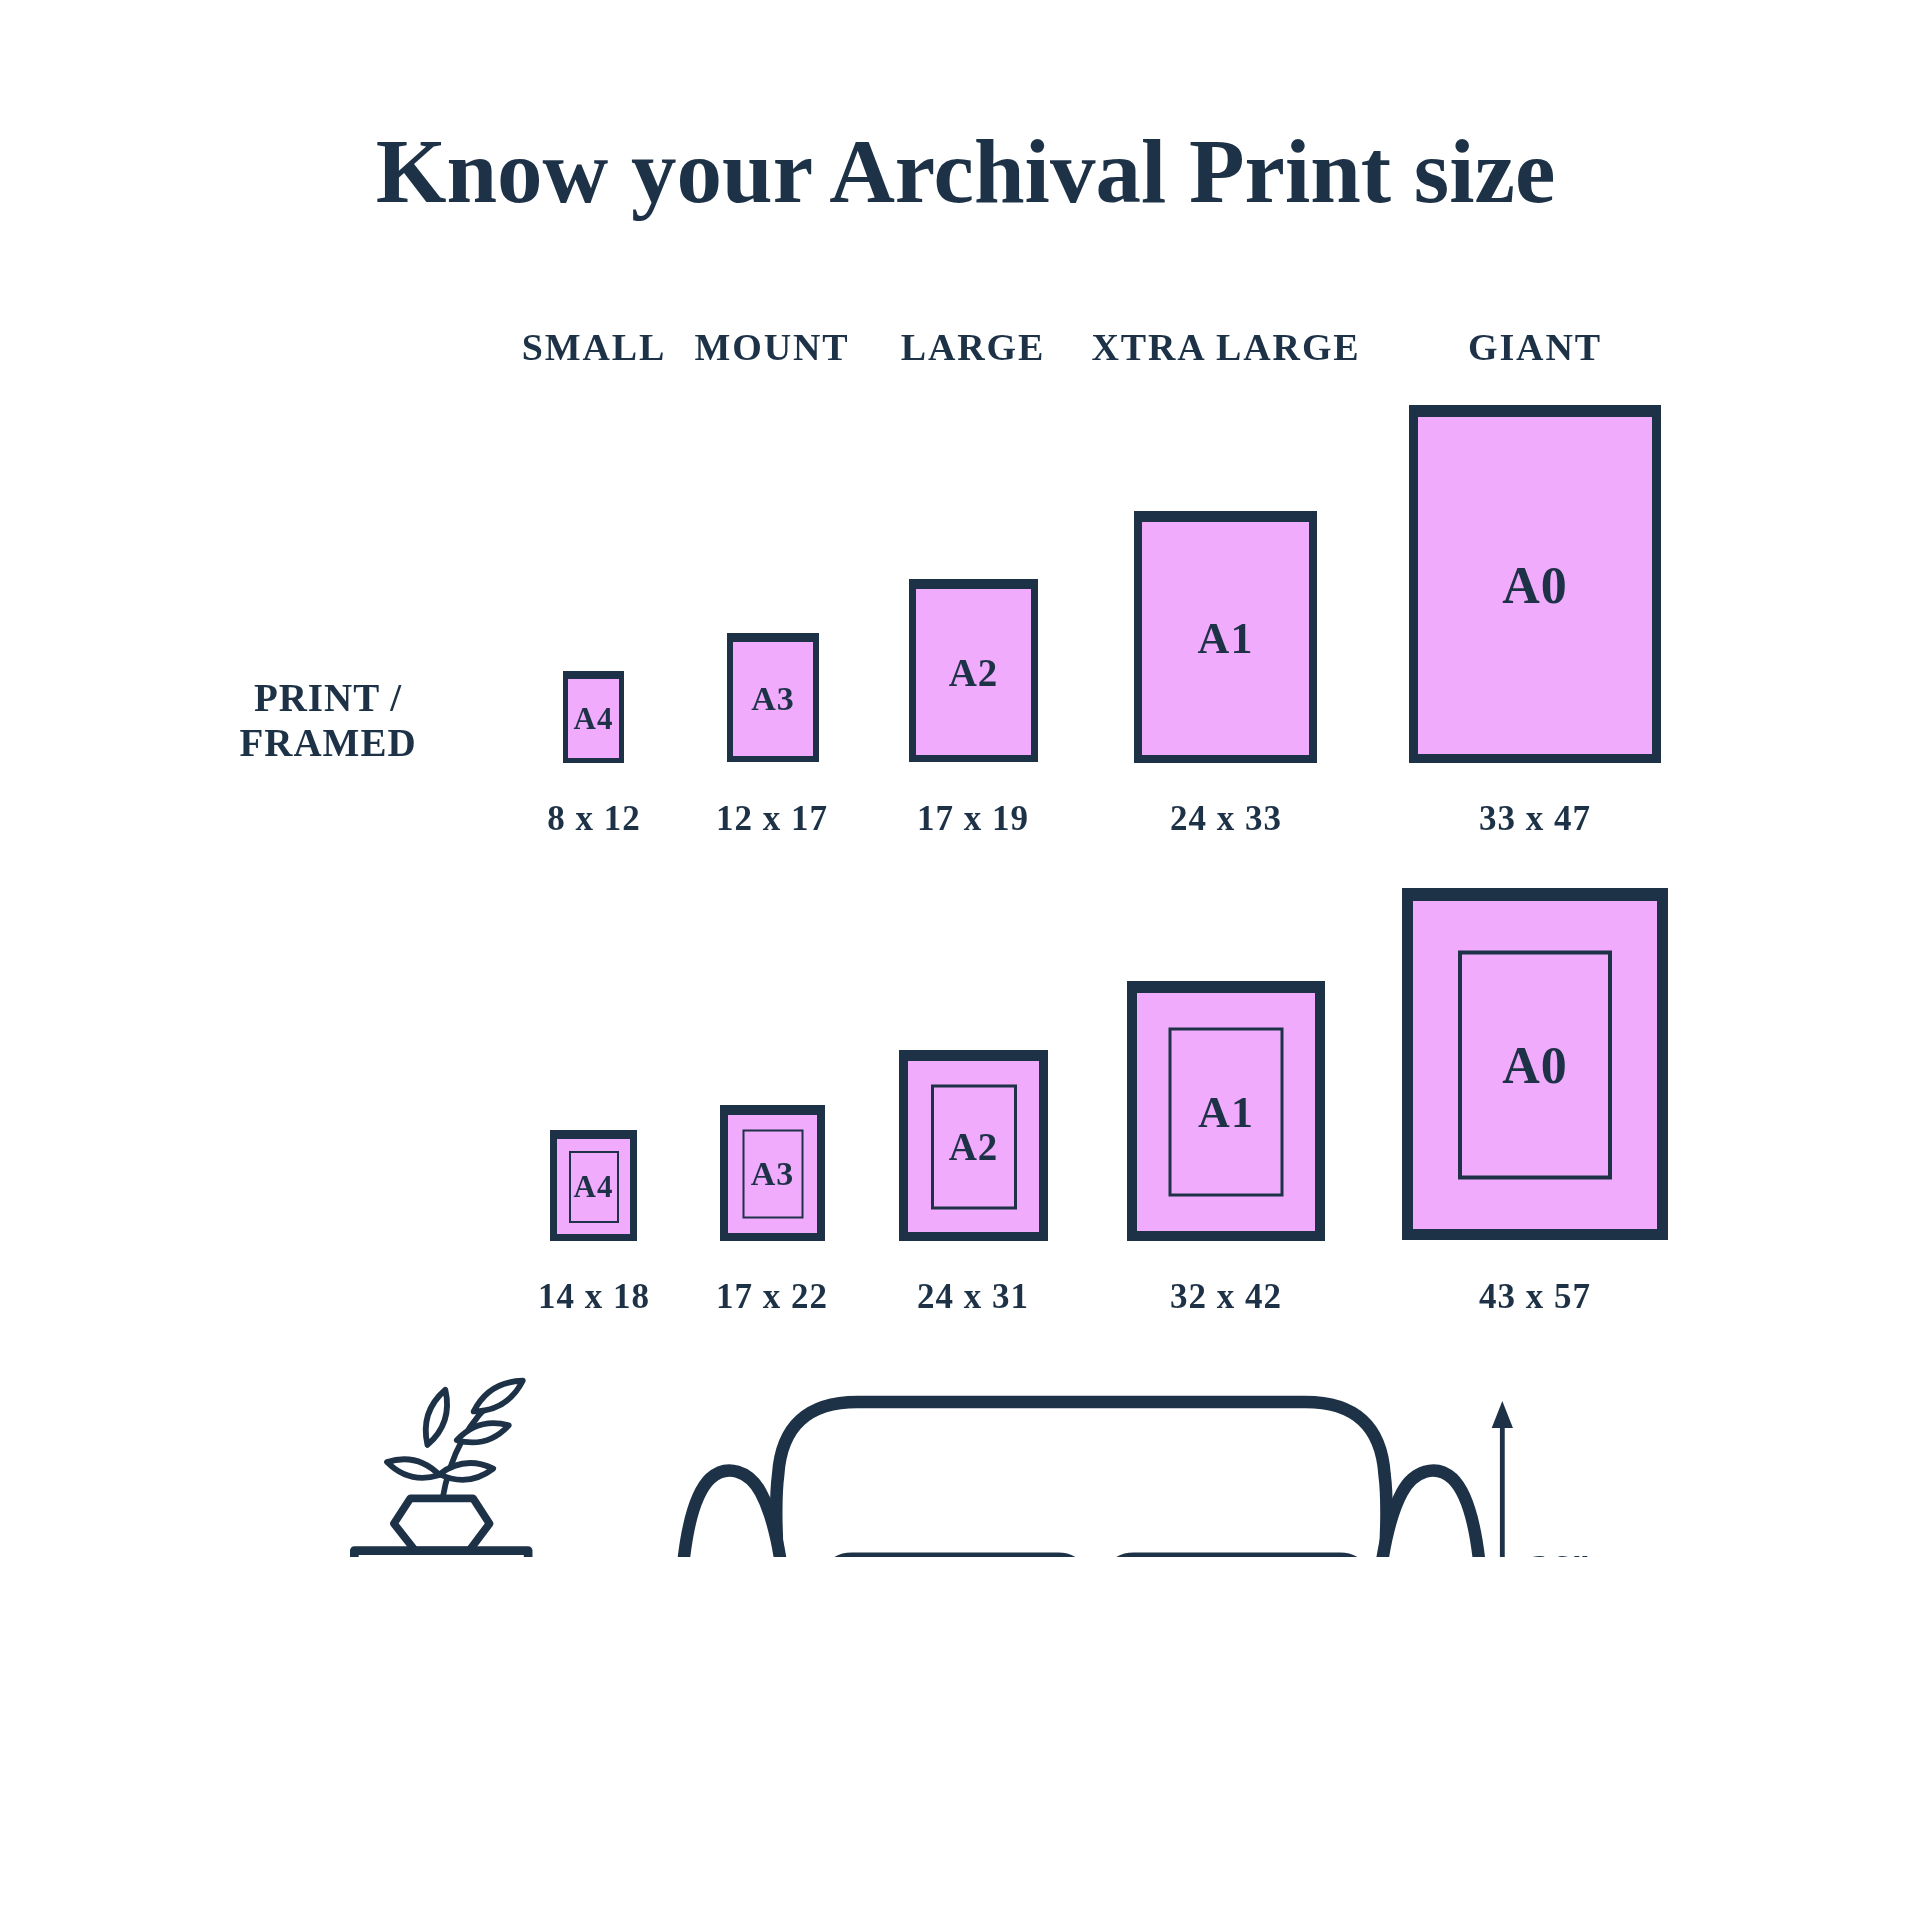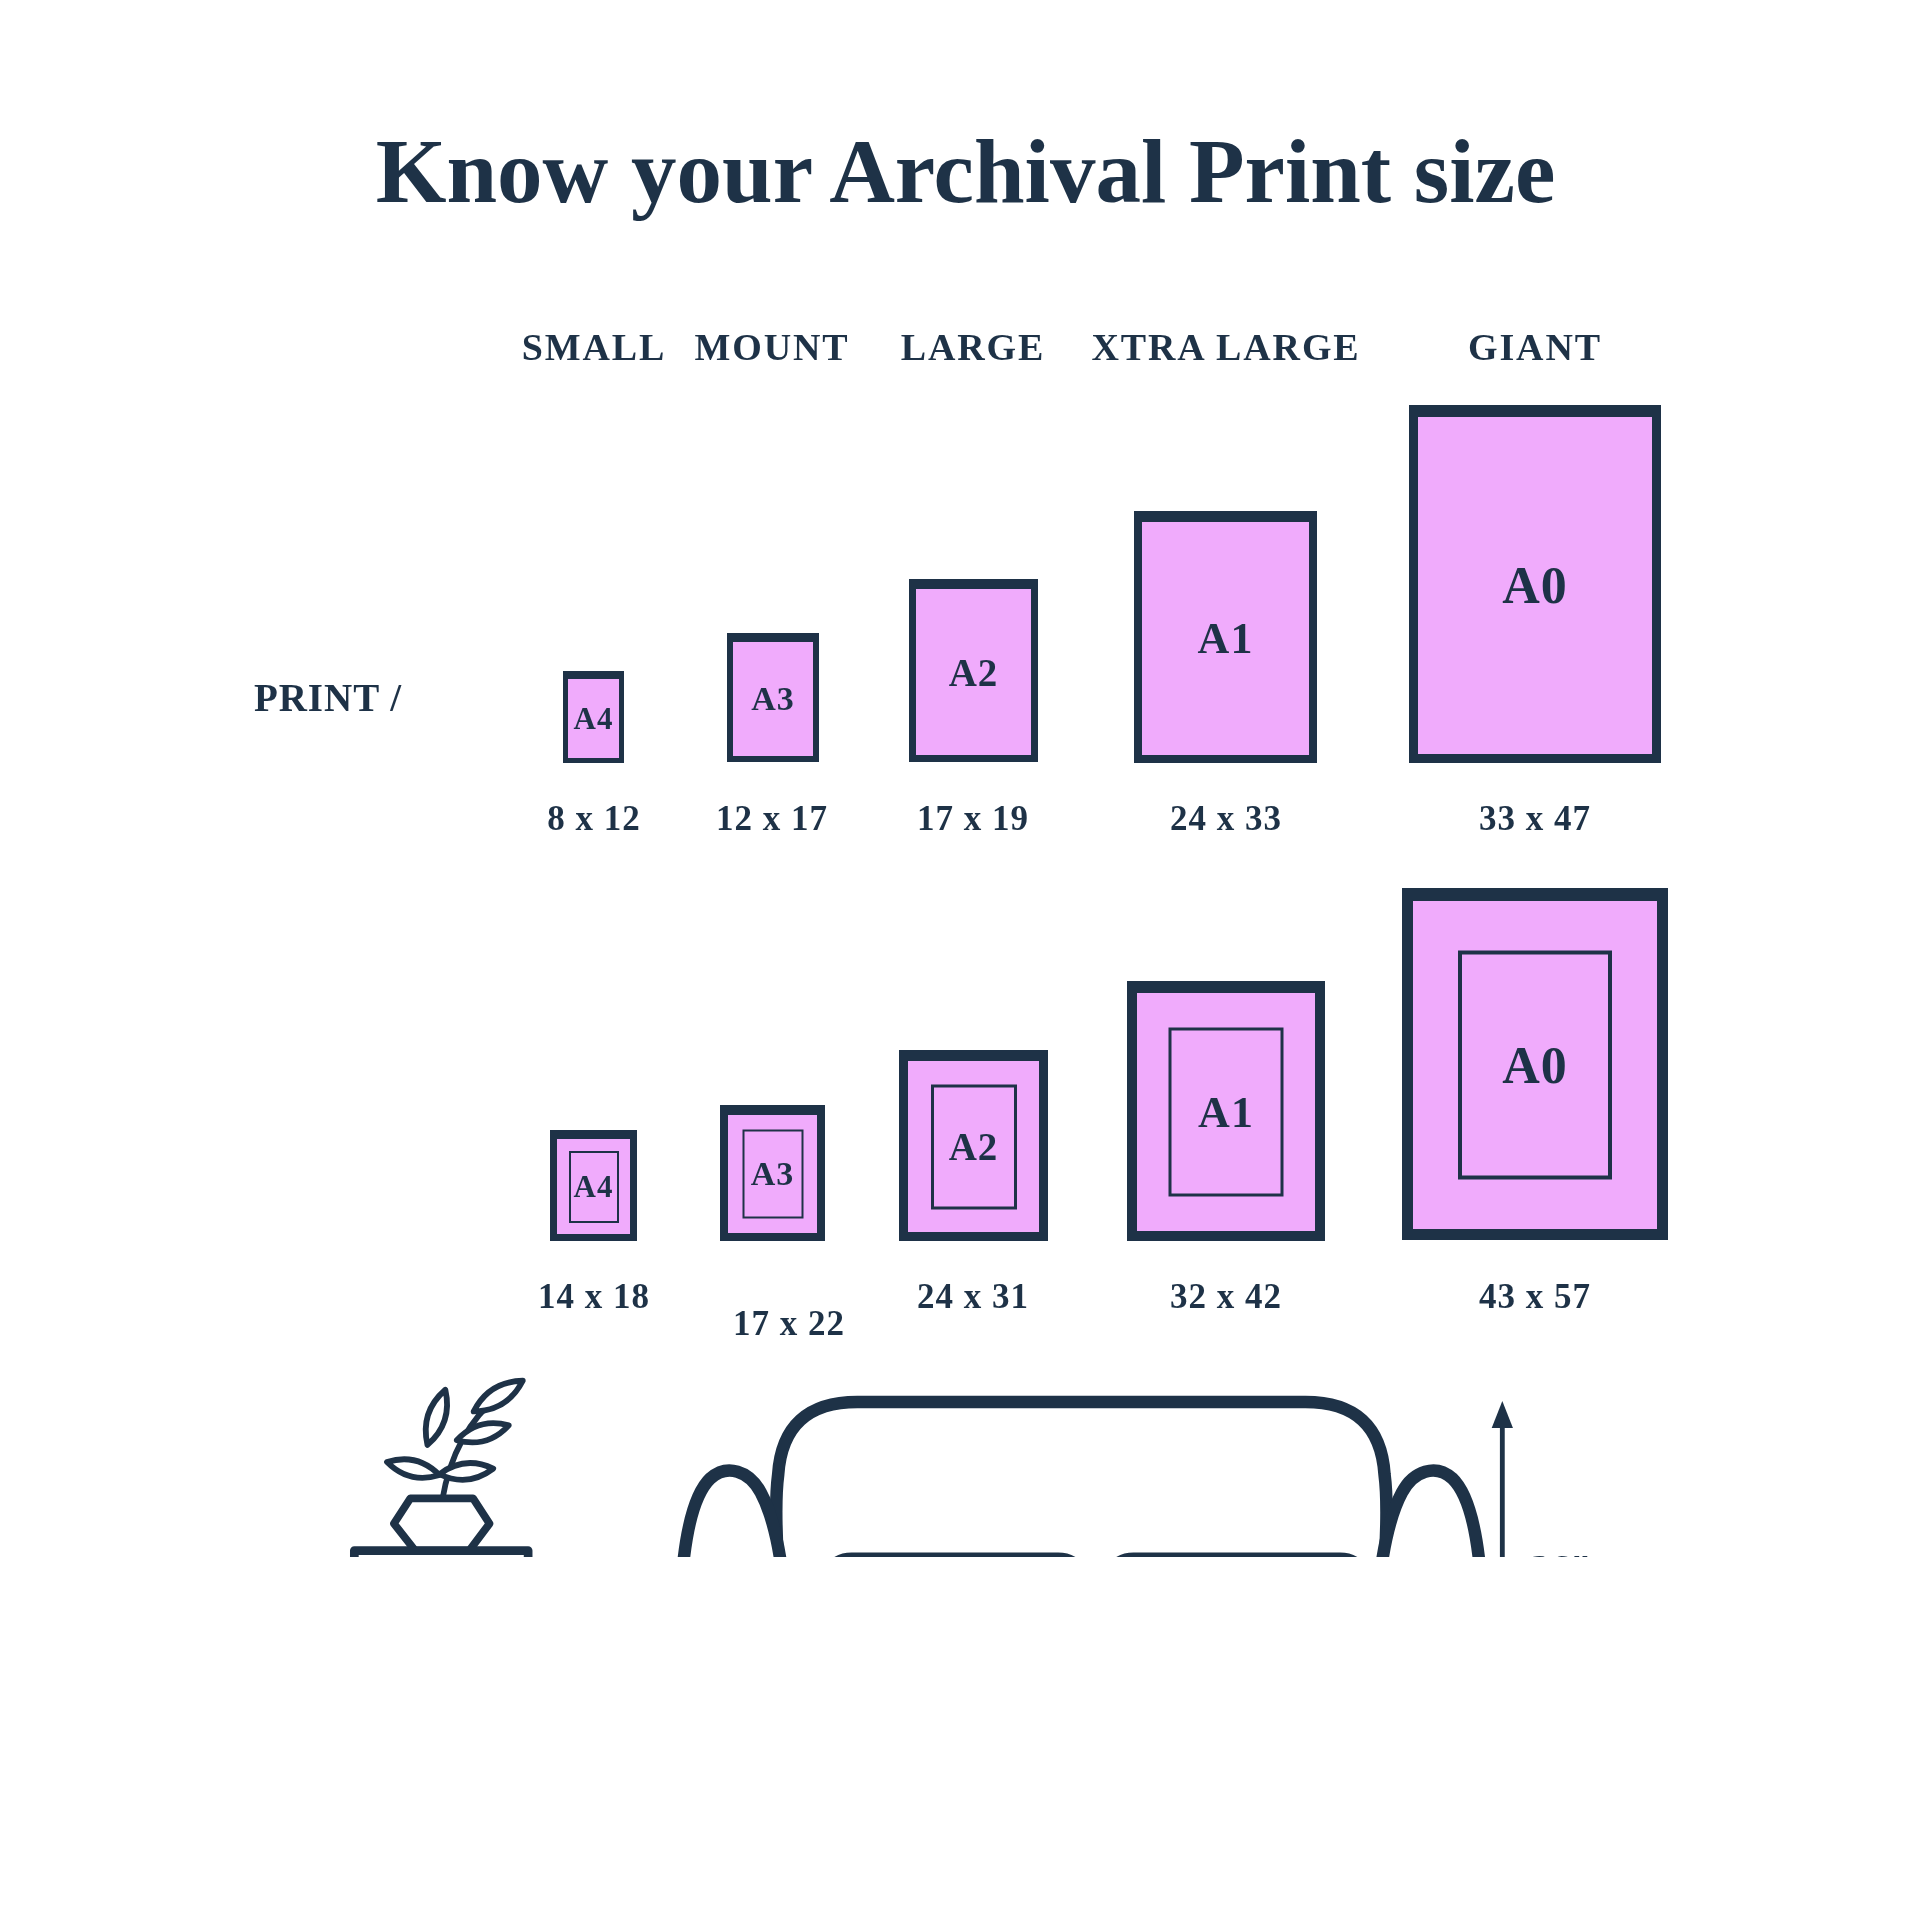--- a/index.html
+++ b/index.html
@@ -56,20 +56,21 @@
   <div id="headers">
       <span class="col-header" style="left: 594px;">SMALL</span>
       <span class="col-header" style="left: 772px;">MOUNT</span>
       <span class="col-header" style="left: 973px;">LARGE</span>
       <span class="col-header" style="left: 1226px;">XTRA LARGE</span>
       <span class="col-header" style="left: 1535px;">GIANT</span>
     </div>
 
   <div class="row-label row-label-print">
     <div>PRINT /</div>
+    <div>FRAMED</div>
   </div>
 
 
   <div id="prints">
       <div class="print-rect" style="left: 563px; top: 671px; width: 61px; height: 92px; border-width: 8.7px 5.8px 5.8px;">
         <span class="paper-label" style="font-size: 31px;">A4</span>
       </div>
       <span class="dims-label" style="left: 594px; top: 799px;">8 x 12</span>
       <div class="print-rect" style="left: 727px; top: 633px; width: 92px; height: 129px; border-width: 9.7px 6.8px 6.8px;">
         <span class="paper-label" style="font-size: 34px;">A3</span>
@@ -91,21 +92,21 @@
   <div id="frames">
       <div class="frame-rect" style="left: 550px; top: 1130px; width: 87px; height: 111px; border-width: 9.7px 7.7px 7.7px;">
         <div class="mount" style="width: 50px; height: 72px; border-width: 2.9px;"></div>
         <span class="paper-label" style="font-size: 31px;">A4</span>
       </div>
       <span class="dims-label" style="left: 594px; top: 1277px;">14 x 18</span>
       <div class="frame-rect" style="left: 720px; top: 1105px; width: 105px; height: 136px; border-width: 10.6px 8.7px 8.7px;">
         <div class="mount" style="width: 61px; height: 89px; border-width: 2.9px;"></div>
         <span class="paper-label" style="font-size: 34px;">A3</span>
       </div>
-      <span class="dims-label" style="left: 772px; top: 1304px; margin-left: 17px;">17 x 22</span>
+      <span class="dims-label" style="left: 772px; top: 1277px;">17 x 22</span>
       <div class="frame-rect" style="left: 899px; top: 1050px; width: 149px; height: 191px; border-width: 11.6px 9.7px 9.7px;">
         <div class="mount" style="width: 86px; height: 125px; border-width: 3.9px;"></div>
         <span class="paper-label" style="font-size: 39px;">A2</span>
       </div>
       <span class="dims-label" style="left: 973px; top: 1277px;">24 x 31</span>
       <div class="frame-rect" style="left: 1127px; top: 981px; width: 198px; height: 260px; border-width: 12.6px 10.6px 10.6px;">
         <div class="mount" style="width: 115px; height: 169px; border-width: 3.9px;"></div>
         <span class="paper-label" style="font-size: 44px;">A1</span>
       </div>
       <span class="dims-label" style="left: 1226px; top: 1277px;">32 x 42</span>

